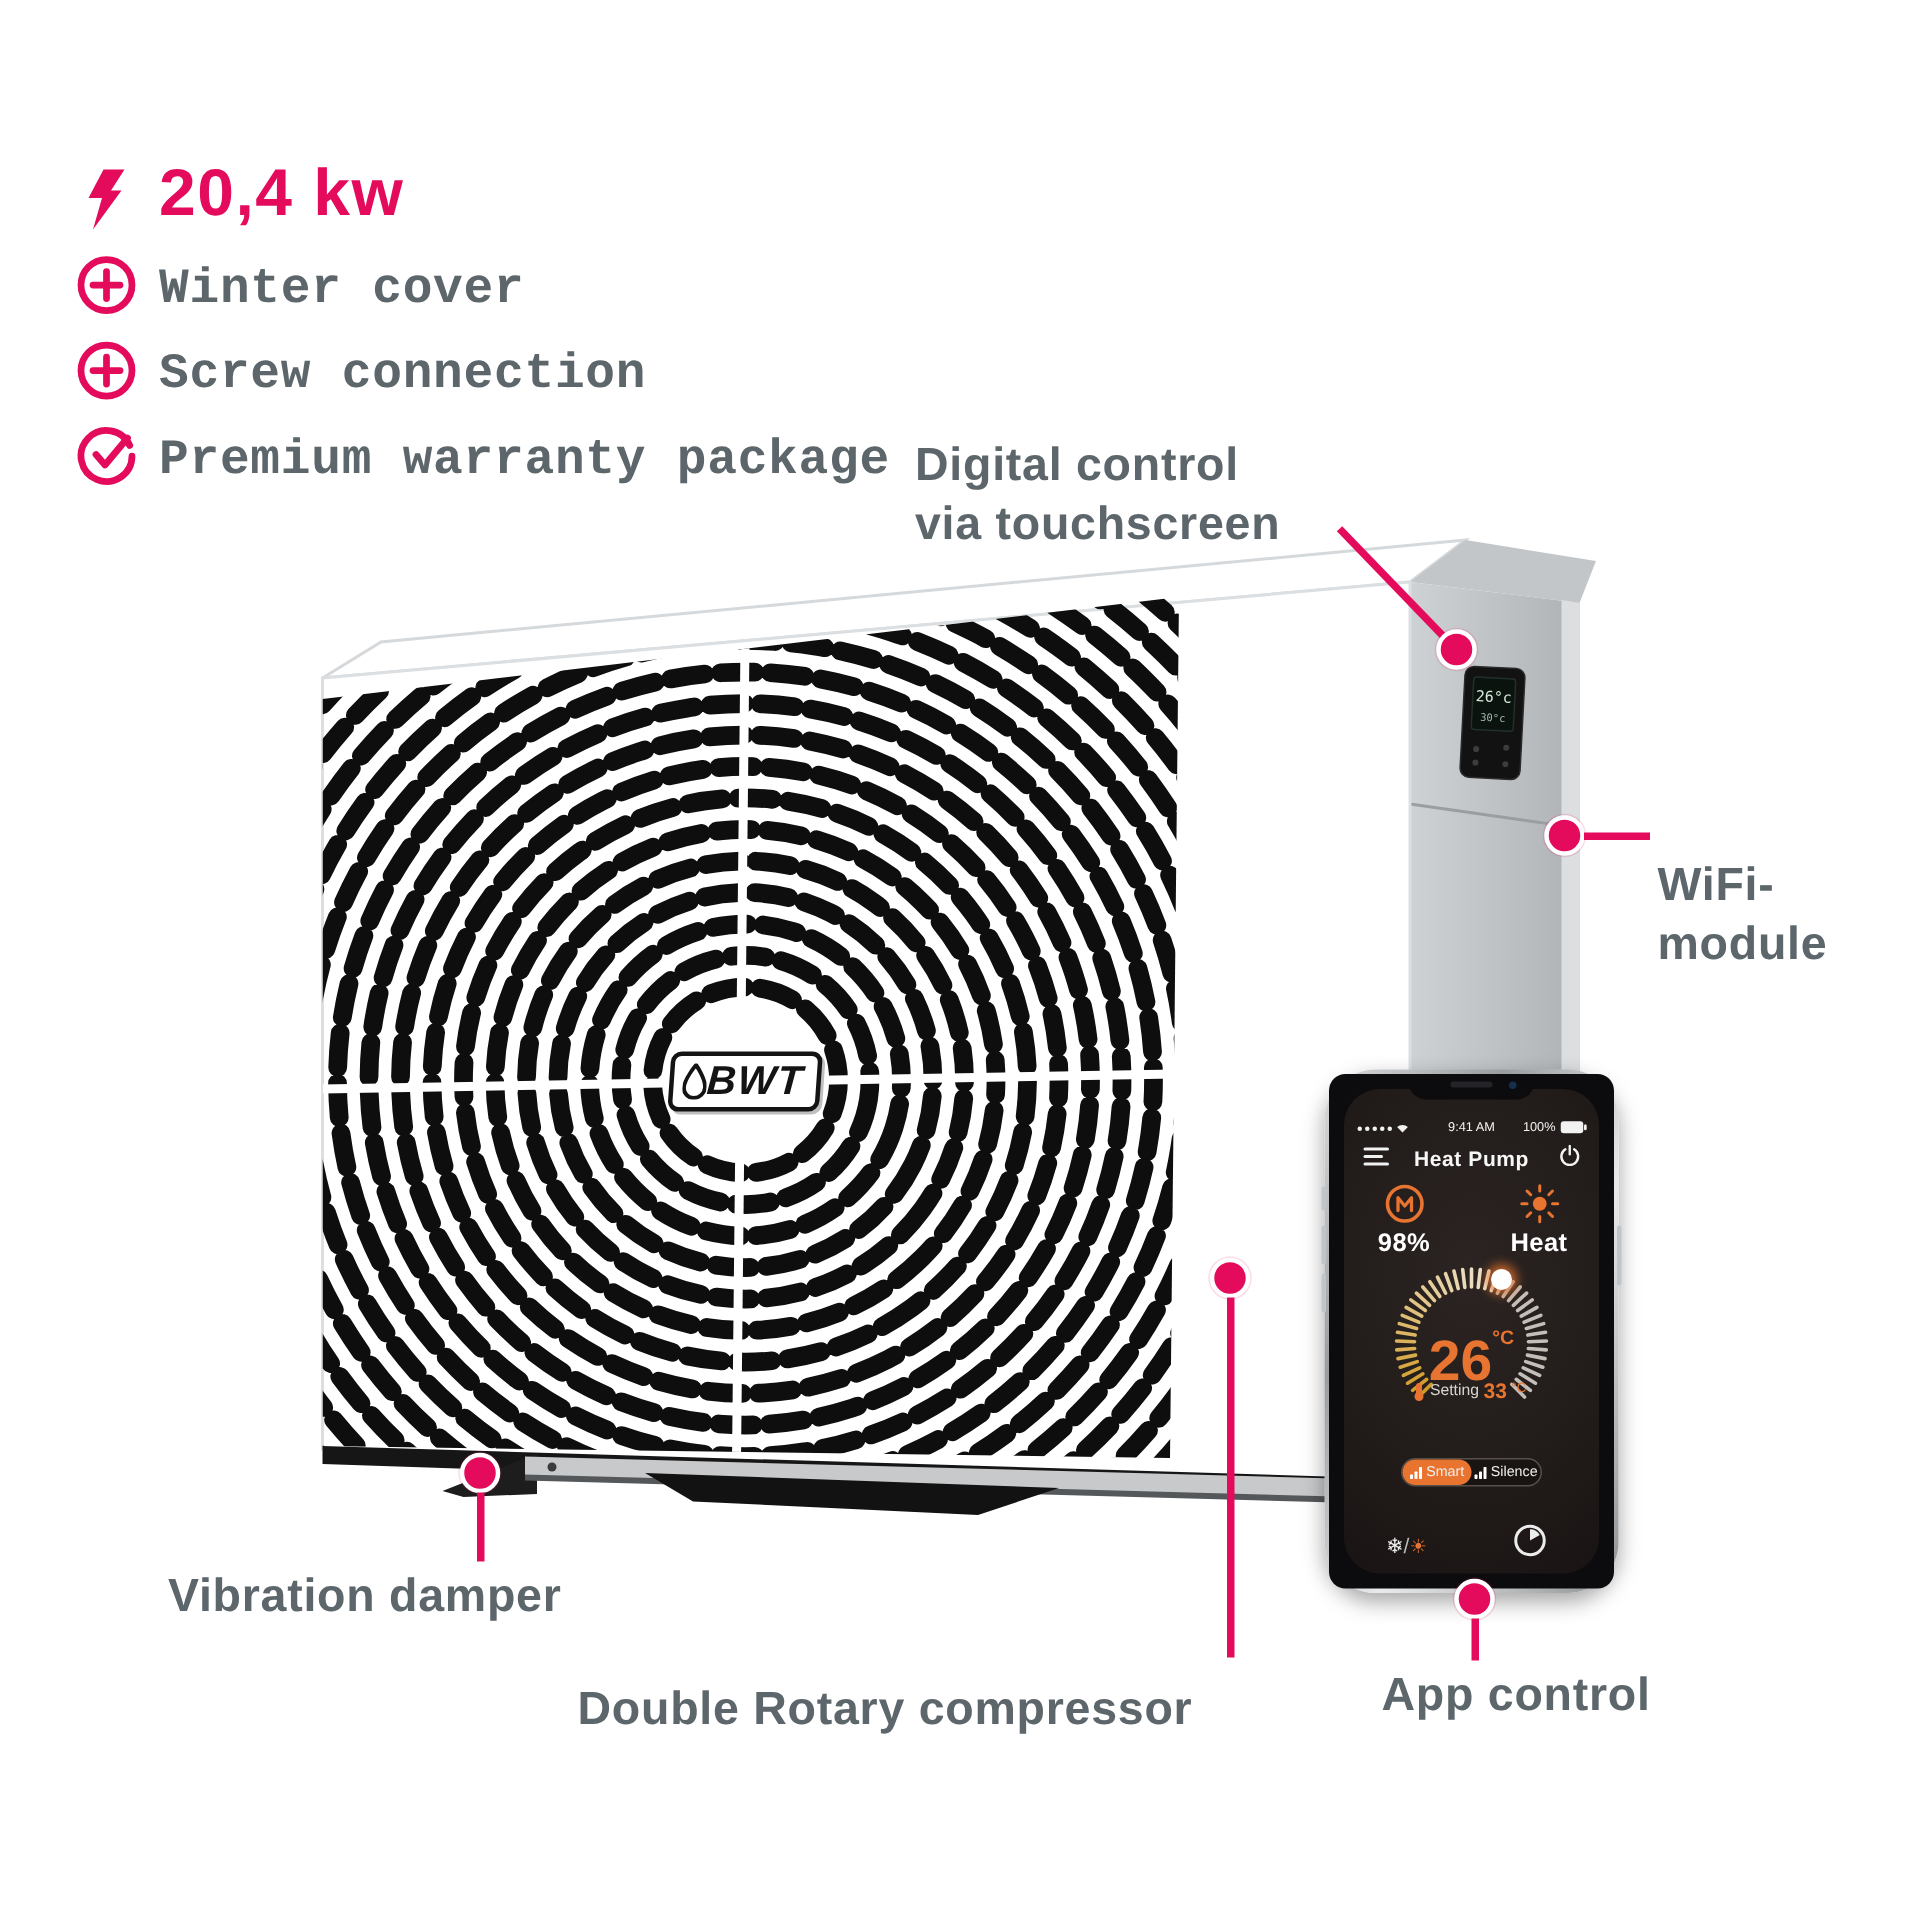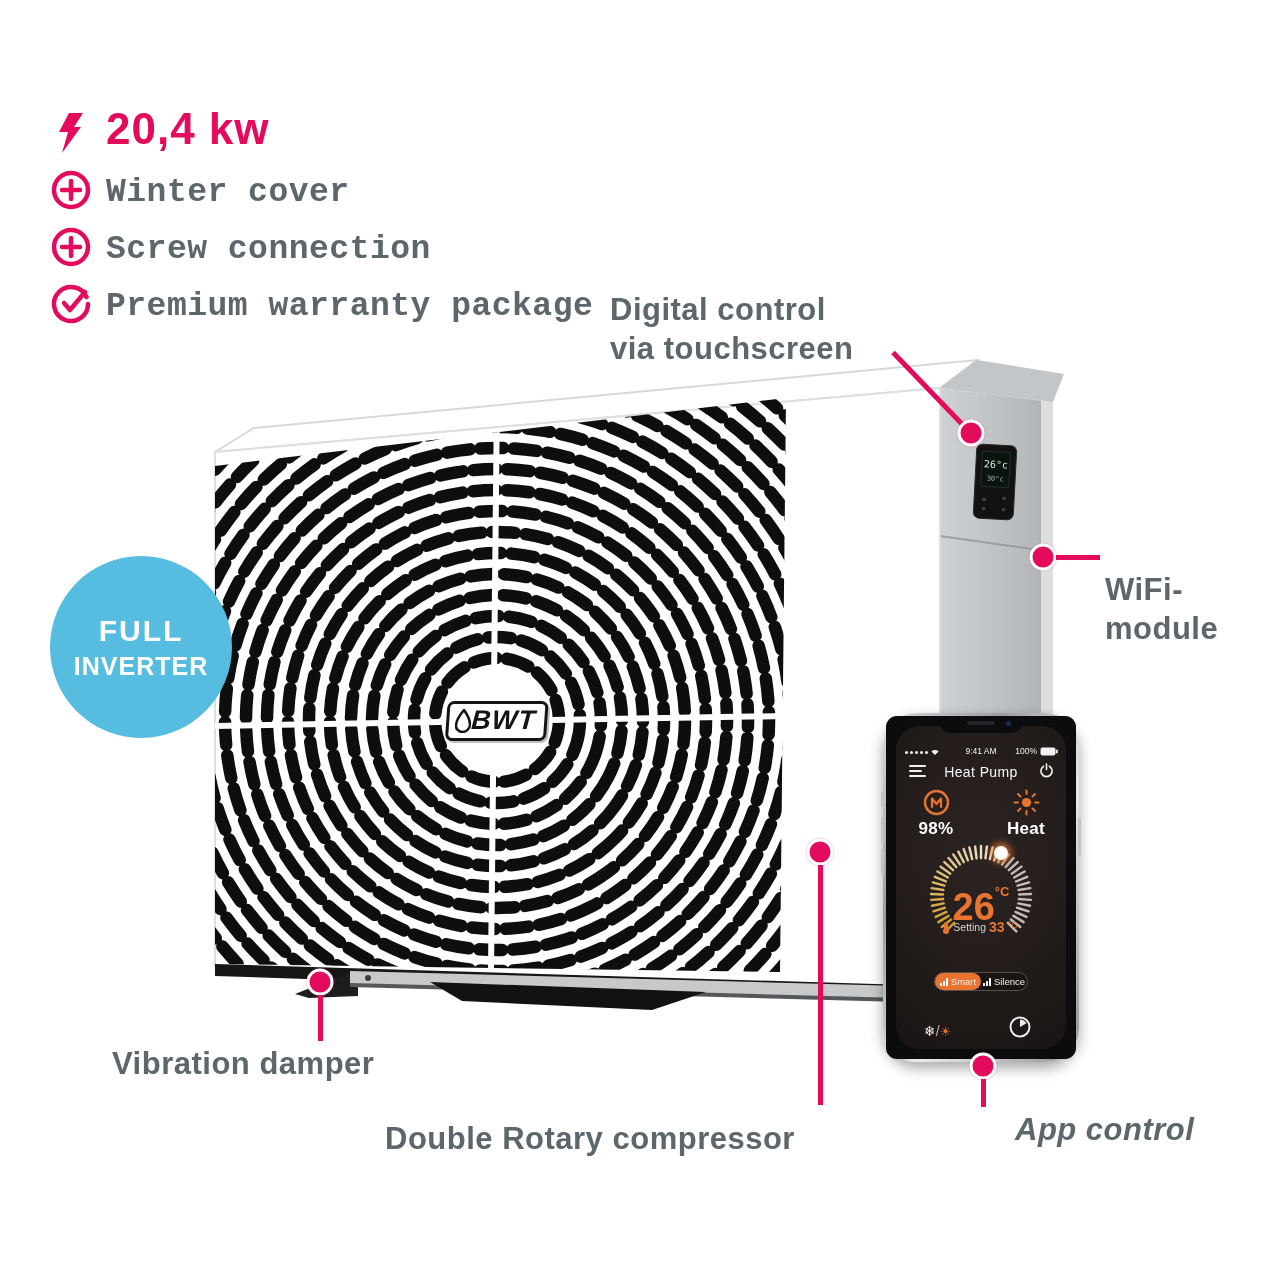--- a/index.html
+++ b/index.html
@@ -42,21 +42,21 @@
             background:radial-gradient(120% 90% at 50% 38%, #2b2422 0%, #221c1a 45%, #141010 100%); }
   .notch { position:absolute; left:50%; top:0; transform:translateX(-50%); width:84px; height:17px;
            background:#0c0c0e; border-radius:0 0 12px 12px; }
   .notch .slit { position:absolute; left:50%; top:5px; transform:translateX(-50%); width:28px; height:4px; background:#242428; border-radius:2px; }
   .notch .cam { position:absolute; right:12px; top:5px; width:5px; height:5px; border-radius:50%; background:#14304c; }
   .sbar { position:absolute; left:0; right:0; top:20px; height:12px; font-size:8.5px; color:#f2f2f2; }
   .sbar .time { position:absolute; left:0; right:0; text-align:center; top:0; }
   .sbar .lft { position:absolute; left:9px; top:2px; display:flex; align-items:center; gap:2px; }
   .sbar .rgt { position:absolute; right:8px; top:0; display:flex; align-items:center; gap:3px; }
   .sdot { width:3px; height:3px; border-radius:50%; background:#f2f2f2; }
-  .phead { position:absolute; left:0; right:0; top:36px; height:20px; }
+  .phead { position:absolute; left:0; right:0; top:36px; height:20px;font-weight:bold; }
   .ptitle { position:absolute; left:0; right:0; text-align:center; top:2px; color:#f7f7f7; font-size:14px; letter-spacing:.4px; }
   .burger { position:absolute; left:13px; top:3px; width:17px; cursor:pointer; }
   .burger i { display:block; height:2px; background:#f2f2f2; margin-bottom:3px; border-radius:1px; }
   .burger i:nth-child(2){ width:13px; }
   .pwr { position:absolute; right:12px; top:1px; }
   .stat { position:absolute; width:70px; text-align:center; }
   .stat .val { margin-top:3px; color:#fff; font-size:17px; font-weight:bold; letter-spacing:.3px; }
   .stat-l { left:5px; top:63px; }
   .stat-r { left:95px; top:63px; }
   .dialwrap { position:absolute; left:25px; top:110px; width:120px; height:120px; }
@@ -164,24 +164,20 @@
     </g>
   </svg>
 
   <div class="bwt-logo">
     <svg width="16" height="24" viewBox="0 0 16 24">
       <path d="M8 1 C8 1 15 10 15 16 A7 7 0 1 1 1 16 C1 10 8 1 8 1 Z" fill="none" stroke="#141414" stroke-width="2.6"></path>
     </svg>
     <span>BWT</span>
   </div>
 
-  <div class="badge">
-    <div class="l1">FULL</div>
-    <div class="l2">INVERTER</div>
-  </div>
 
   <div class="features">
     <div class="feat-row">
       <span class="feat-ico">
         <svg width="30" height="42" viewBox="0 0 30 42">
             <path d="M13 1 L27 1 L18 15 L25 15 L6 41 L12 20 L3 20 Z" fill="#E40B5D"></path>
           </svg>
       </span>
       <span class="feat-power">20,4 kw</span>
     </div>
@@ -398,17 +394,17 @@
       </div>
       <div class="notch">
           <span class="slit"></span>
           <span class="cam"></span>
         </div>
     </div>
   </div>
 
   <div class="dot" style="left:983px; top:1066px;"></div>
   <div class="vline" style="left:980.5px; top:1079px; height:28px;"></div>
-  <div class="callout" style="left:1015px; top:1110px;font-style:italic;">
+  <div class="callout" style="left:921px; top:1110px;">
     <div>App control</div>
   </div>
 
 </div>
 
 </body></html>

